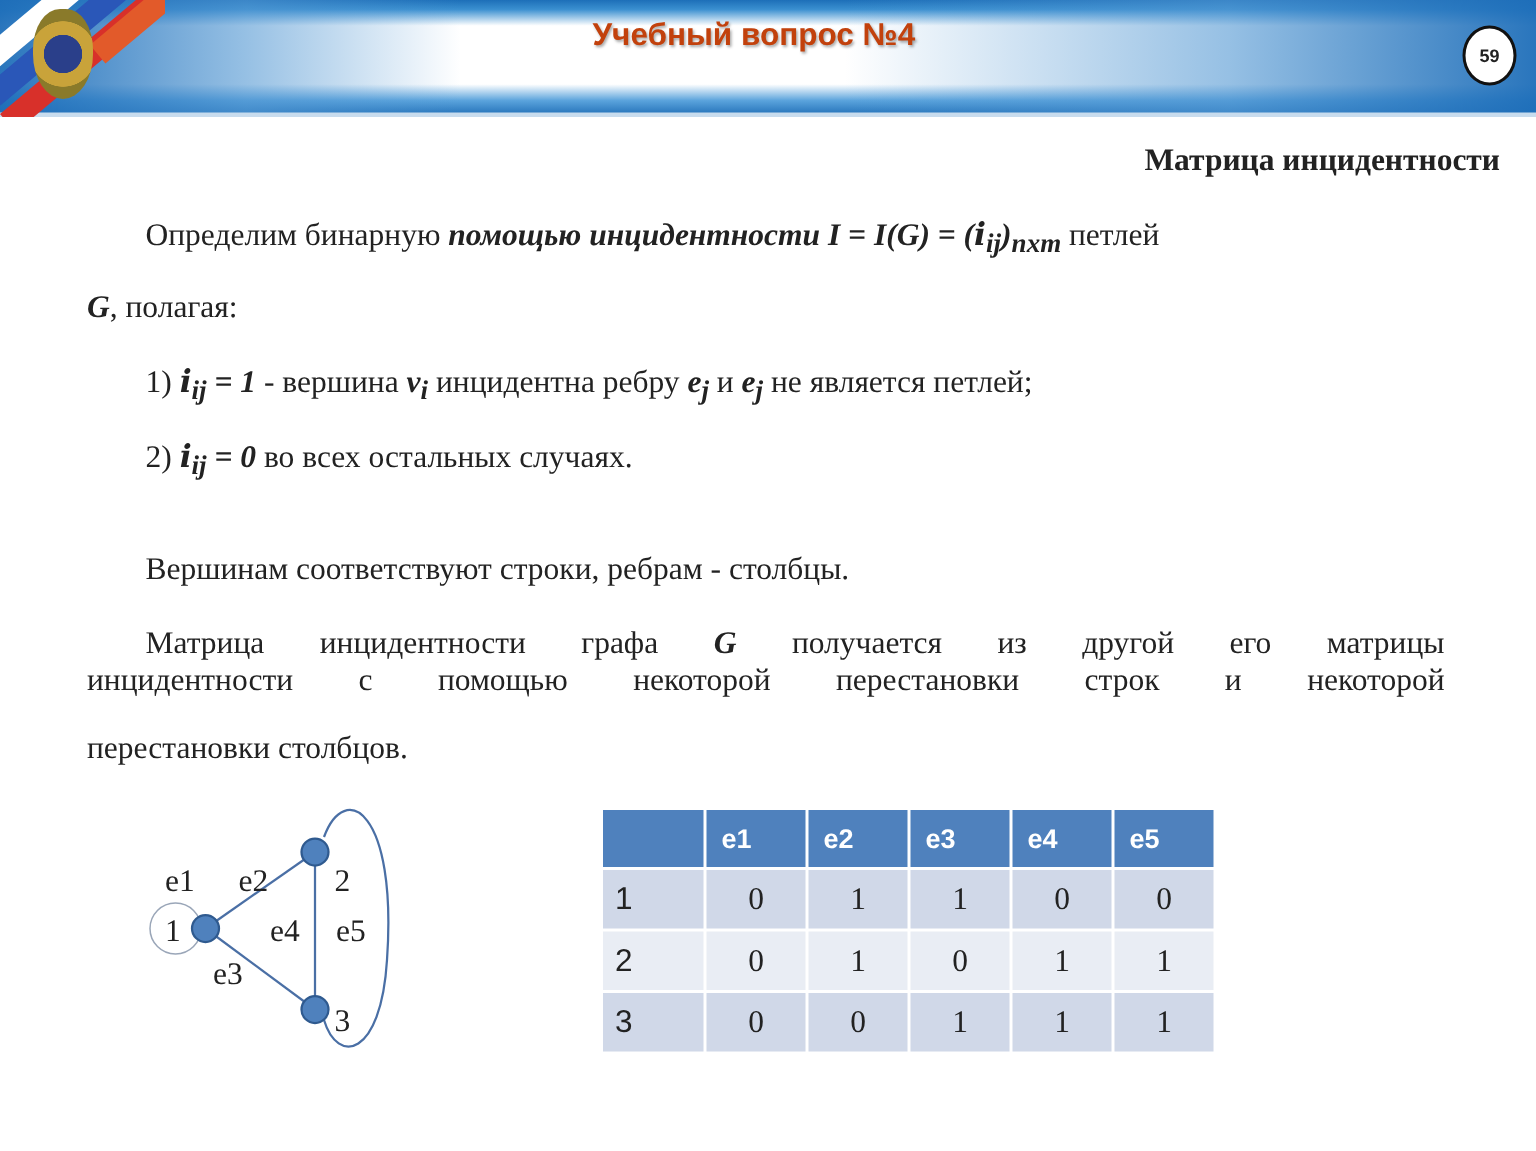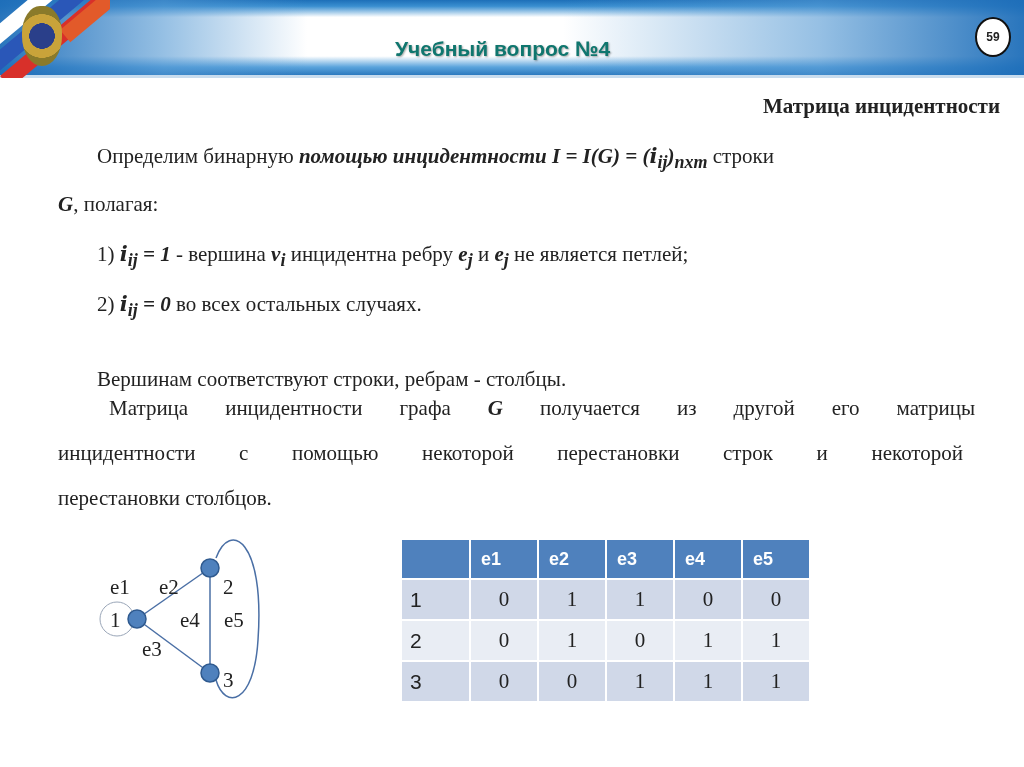--- a/index.html
+++ b/index.html
@@ -7,22 +7,22 @@
          font-family:"Liberation Serif", serif; color:#222; }
   .header { position:absolute; left:0; top:0; width:1024px; height:78px;
     background: linear-gradient(180deg,#1d6fb8 0%,#3a8fd0 8%,#ffffff 22%,#ffffff 72%,#5aa3dc 86%,#1b6ab3 100%); }
   .header-fade { position:absolute; left:0; top:0; width:1024px; height:78px;
     background: linear-gradient(90deg, rgba(30,110,185,0.95) 0%, rgba(80,150,210,0.6) 16%, rgba(255,255,255,0) 30%, rgba(255,255,255,0) 55%, rgba(80,150,210,0.6) 80%, rgba(30,110,185,0.95) 100%); }
   .header-line { position:absolute; left:0; top:75px; width:1024px; height:3px; background:#c8dcee; }
   .flag { position:absolute; left:0; top:0; width:110px; height:78px; overflow:hidden; }
   .stripe { position:absolute; height:16px; width:160px; transform:rotate(-40deg); transform-origin:left top; }
   .emblem { position:absolute; left:22px; top:6px; width:40px; height:60px; border-radius:45% 45% 50% 50%;
     background: radial-gradient(circle at 50% 50%, #2a3f8a 0 35%, #c9a33a 36% 60%, #8a7a2a 61% 100%); }
-  .title { position:absolute; left:395px; top:37px; font-family:"Liberation Sans", sans-serif; font-weight:bold;
-    font-size:21px; color:#0f766e; text-shadow:1px 1px 2px rgba(0,0,0,0.35); }
+  .title { position:absolute; left:395px; top:12px; font-family:"Liberation Sans", sans-serif; font-weight:bold;
+    font-size:21px; color:#c2410c; text-shadow:1px 1px 2px rgba(0,0,0,0.35); }
   .page-num { position:absolute; left:975px; top:17px; width:32px; height:36px; border:2px solid #111; border-radius:50%;
     background:#fff; font-family:"Liberation Sans", sans-serif; font-weight:bold; font-size:12px; display:flex; align-items:center; justify-content:center; }
   .heading { position:absolute; left:0; width:1000px; top:94px; text-align:right; font-weight:bold; font-size:21px; }
   .p { position:absolute; font-size:21px; line-height:24px; white-space:nowrap; }
   .bi { font-weight:bold; font-style:italic; }
   .justify { position:absolute; left:58px; width:905px; font-size:21px; text-align:justify; text-align-last:justify; white-space:nowrap; }
   sub { font-size:18px; }
   table.m { position:absolute; left:400px; top:538px; border-collapse:separate; border-spacing:2px; }
   table.m th { background:#4f81bd; color:#fff; font-family:"Liberation Sans", sans-serif; font-size:18px; text-align:left;
     height:38px; padding:0 10px; font-weight:bold; }
@@ -45,34 +45,34 @@
   <div class="stripe" style="left:0px;top:76px;background:#d8302a;"></div>
   <div class="stripe" style="left:60px;top:30px;background:#e25a2a;width:60px;"></div>
 </div>
 <div class="emblem"></div>
 <div class="title">Учебный вопрос №4</div>
 <div class="page-num">59</div>
 
 <div class="heading">Матрица инцидентности</div>
 
 <div class="p" style="left:97px;top:144px;">
-  <span>Определим бинарную </span><span class="bi">помощью инцидентности I = I(G) = (</span><span class="bi" style="font-family:'DejaVu Serif',serif;">i</span><sub class="bi">ij</sub><span class="bi">)</span><sub class="bi">nxm</sub><span> строки</span>
+  <span>Определим бинарную </span><span class="bi">помощью инцидентности I = I(G) = (</span><span class="bi" style="font-family:'DejaVu Serif',serif;">i</span><sub class="bi">ij</sub><span class="bi">)</span><sub class="bi">nxm</sub><span> петлей</span>
 </div>
 <div class="p" style="left:58px;top:192px;">
   <span class="bi">G</span><span>, полагая:</span>
 </div>
 <div class="p" style="left:97px;top:242px;">
   <span>1) </span><span class="bi" style="font-family:'DejaVu Serif',serif;">i</span><sub class="bi">ij</sub><span class="bi"> = 1</span><span> - вершина </span><span class="bi">v</span><sub class="bi">i</sub><span> инцидентна ребру </span><span class="bi">e</span><sub class="bi">j</sub><span> и </span><span class="bi">e</span><sub class="bi">j</sub><span> не является петлей;</span>
 </div>
 <div class="p" style="left:97px;top:292px;">
   <span>2) </span><span class="bi" style="font-family:'DejaVu Serif',serif;">i</span><sub class="bi">ij</sub><span class="bi"> = 0</span><span> во всех остальных случаях.</span>
 </div>
 <div class="p" style="left:97px;top:367px;">Вершинам соответствуют строки, ребрам - столбцы.</div>
 
-<div class="justify" style="left:97px;width:866px;top:396px;margin-left:12px;">
+<div class="justify" style="left:97px;width:866px;top:416px;">
   <span>Матрица инцидентности графа </span><span class="bi">G</span><span> получается из другой его матрицы</span>
 </div>
 <div class="justify" style="top:441px;">инцидентности с помощью некоторой перестановки строк и некоторой</div>
 <div class="p" style="left:58px;top:486px;">перестановки столбцов.</div>
 
 <div class="graph">
   <svg width="180" height="180" viewBox="0 0 180 180">
     <circle cx="27" cy="89" r="17" fill="none" stroke="#9aa6b8" stroke-width="1"></circle>
     <line x1="47" y1="89" x2="120" y2="38" stroke="#4a6fa5" stroke-width="1.5"></line>
     <line x1="47" y1="89" x2="120" y2="143" stroke="#4a6fa5" stroke-width="1.5"></line>

